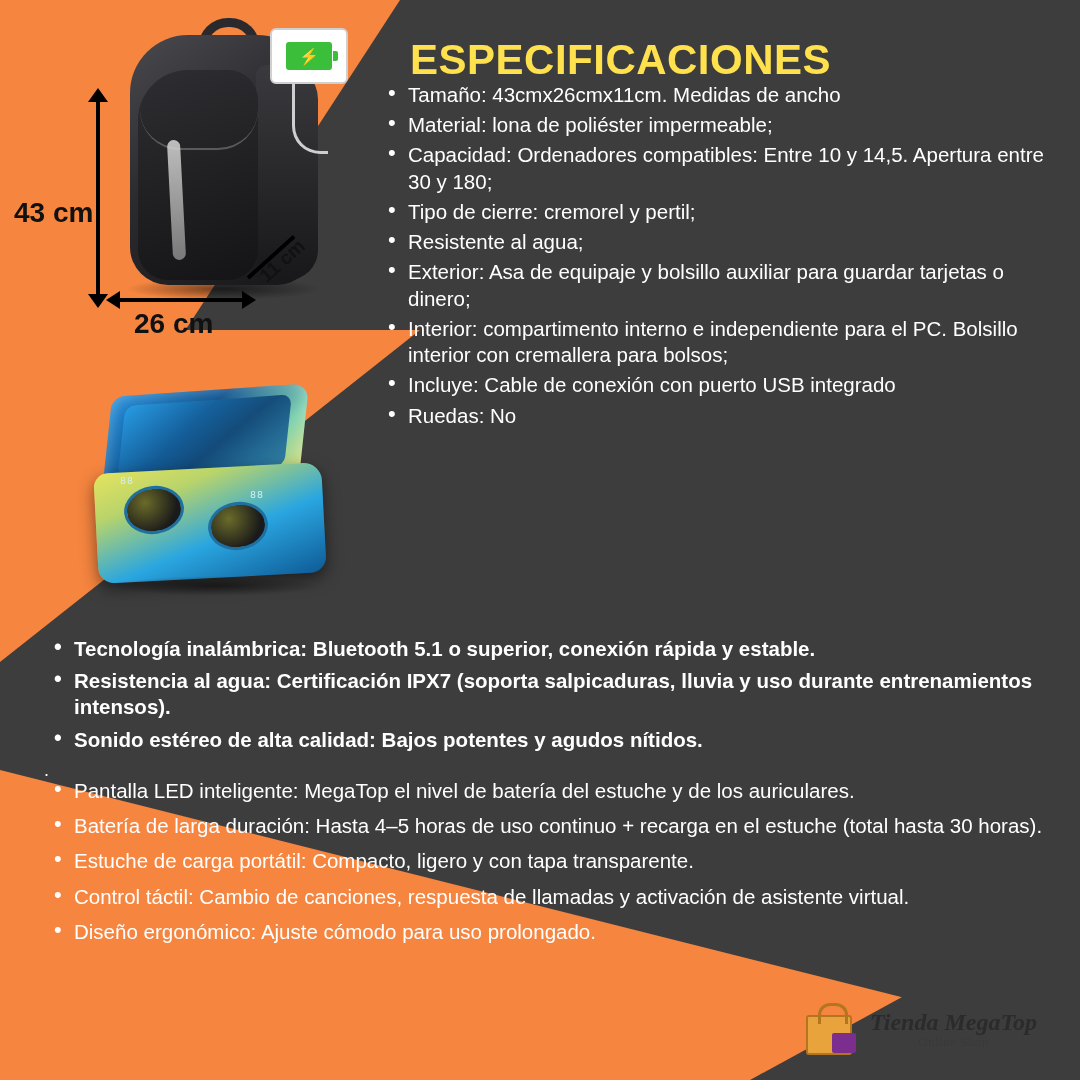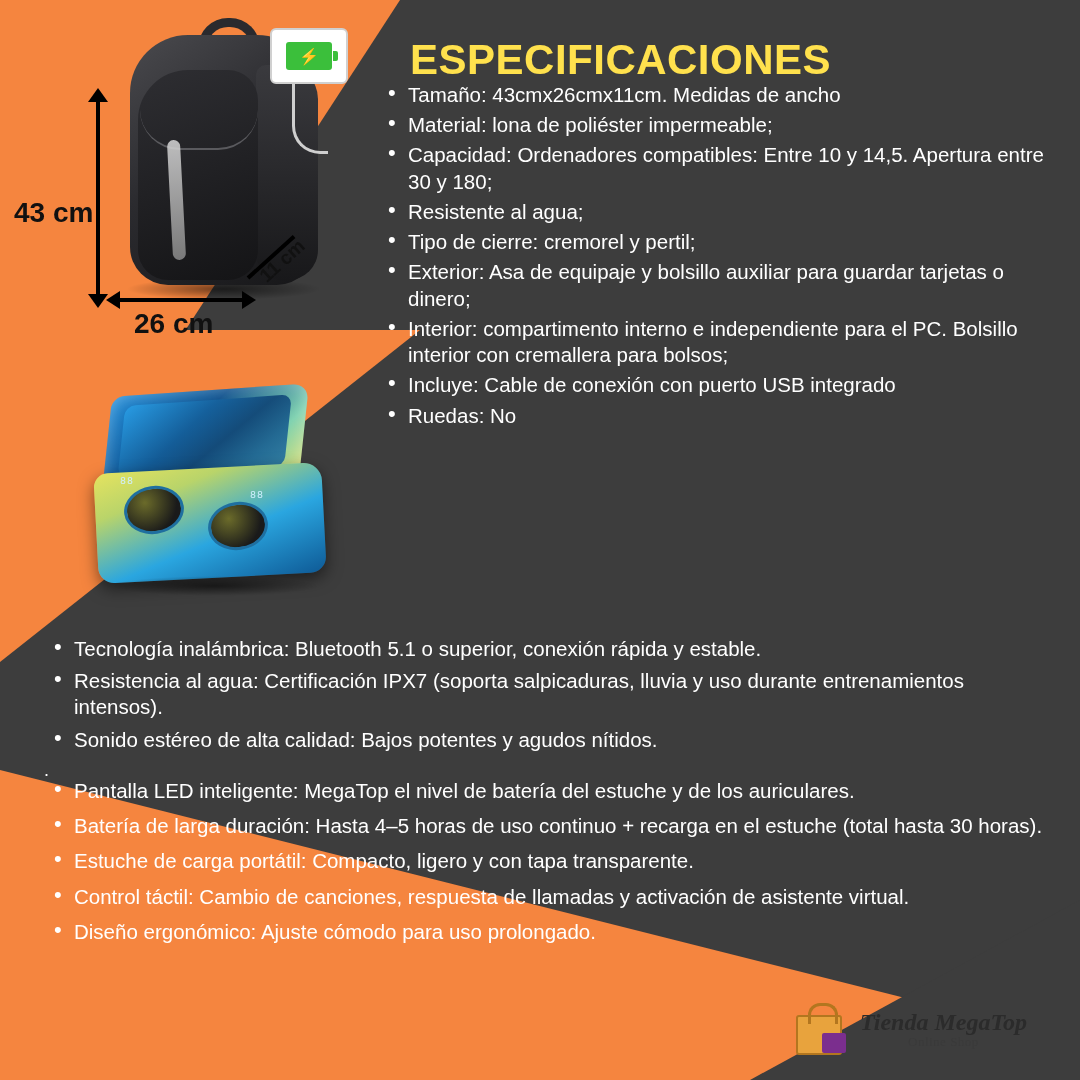--- a/index.html
+++ b/index.html
@@ -176,30 +176,30 @@
   }
   #audio-list-top {
     position: absolute; left: 48px; top: 636px; width: 1010px;
     color: #ffffff; font-size: 20.5px;
   }
   #audio-list-bottom {
     position: absolute; left: 48px; top: 778px; width: 1010px;
     color: #ffffff; font-size: 20.5px;
   }
   #audio-list-bottom li { margin-bottom: 9px; }
-  #audio-list-top li { margin-bottom: 6px; }
+  #audio-list-top li { margin-bottom: 6px; font-weight: bold; }
 
   .stray-dot {
     position: absolute; left: 44px; top: 760px;
     color: #fff; font-size: 18px;
   }
 
   
   .logo {
-    position: absolute; right: 40px; bottom: 14px; width: 250px; height: 74px;
+    position: absolute; right: 30px; bottom: 14px; width: 250px; height: 74px;
     display: flex; align-items: center; gap: 8px;
   }
   .logo-mark { position: relative; width: 62px; height: 60px; }
   .logo-bag {
     position: absolute; left: 6px; top: 16px; width: 46px; height: 40px;
     background: #E8A33D; border: 2px solid #b3761f; border-radius: 3px;
   }
   .logo-bag:before {
     content:""; position:absolute; left: 10px; top:-14px; width: 24px; height: 18px;
     border: 3px solid #b3761f; border-bottom: none; border-radius: 12px 12px 0 0;
@@ -266,22 +266,22 @@
     <div class="bud bud1"></div>
     <div class="bud bud2"></div>
     <div class="buds-shadow"></div>
   </div>
 
   <h1 class="title" id="spec-title">ESPECIFICACIONES</h1>
   <ul id="spec-list">
     <li>Tamaño: 43cmx26cmx11cm. Medidas de ancho</li>
     <li>Material: lona de poliéster impermeable;</li>
     <li>Capacidad: Ordenadores compatibles: Entre 10 y 14,5. Apertura entre 30 y 180;</li>
+    <li>Tipo de cierre: cremorel y pertil;</li>
     <li>Resistente al agua;</li>
-    <li>Tipo de cierre: cremorel y pertil;</li>
     <li>Exterior: Asa de equipaje y bolsillo auxiliar para guardar tarjetas o dinero;</li>
     <li>Interior: compartimento interno e independiente para el PC. Bolsillo interior con cremallera para bolsos;</li>
     <li>Incluye: Cable de conexión con puerto USB integrado</li>
     <li>Ruedas: No</li>
   </ul>
 
   <ul id="audio-list-top">
     <li>Tecnología inalámbrica: Bluetooth 5.1 o superior, conexión rápida y estable.</li>
     <li>Resistencia al agua: Certificación IPX7 (soporta salpicaduras, lluvia y uso durante entrenamientos intensos).</li>
     <li>Sonido estéreo de alta calidad: Bajos potentes y agudos nítidos.</li>

